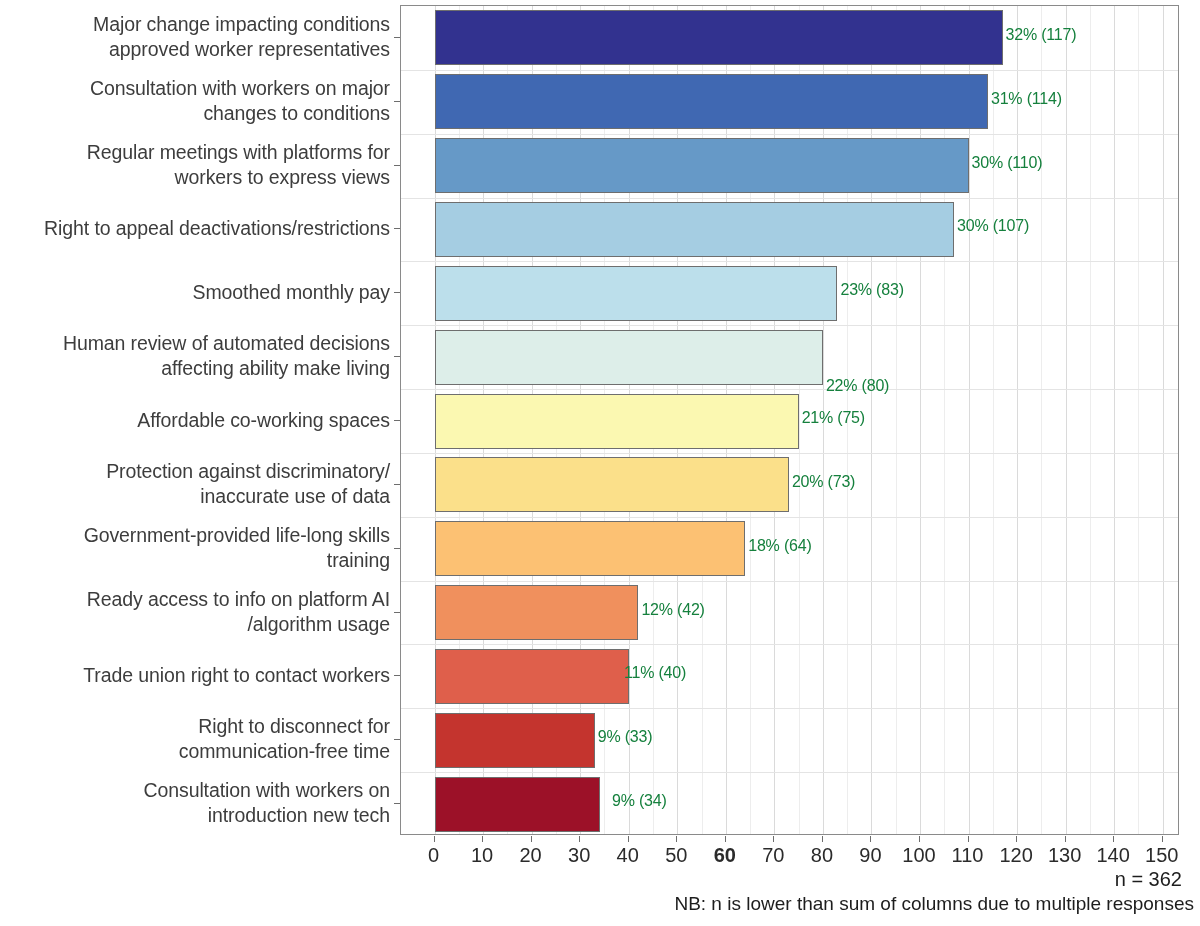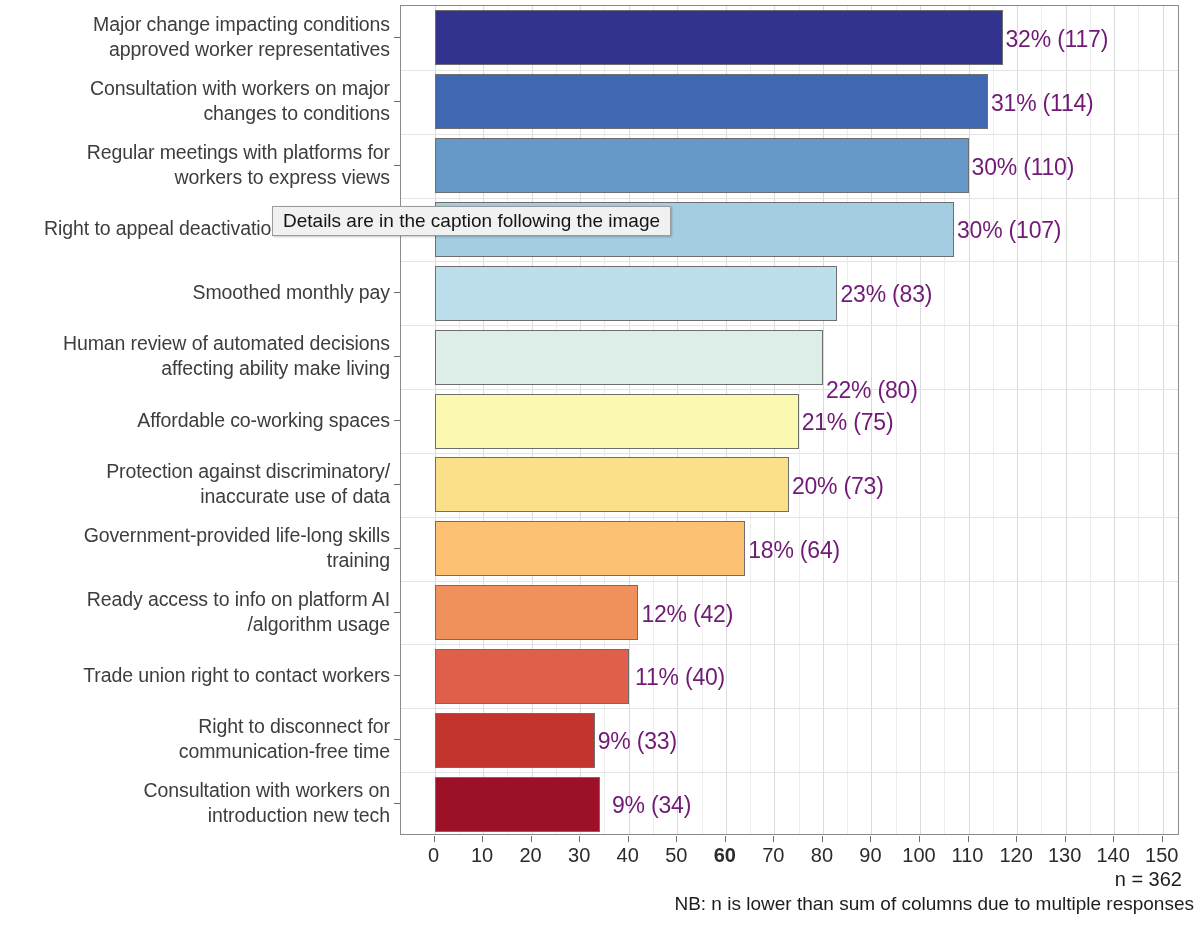--- a/index.html
+++ b/index.html
@@ -72,22 +72,22 @@
   }
 
   .bar {
     position: absolute;
     height: 55px;
     border: 1px solid #6e6e6e;
     box-sizing: border-box;
   }
   .bar-value {
     position: absolute;
-    font-size: 23px;
-    color: #701a75;
+    font-size: 16px;
+    color: #15803d;
     white-space: nowrap;
     letter-spacing: -0.2px;
   }
 
   
   #xaxis {
     position: absolute;
     left: 400px;
     top: 836px;
     width: 779px;
@@ -282,21 +282,21 @@
       <div class="bar-value" style="left: 424.9px; top: 339.154px; margin-top: 32px;">22% (80)</div>
       <div class="bar" style="left: 33.5px; top: 387.5px; width: 364.125px; background: rgb(251, 248, 177);"></div>
       <div class="bar-value" style="left: 400.625px; top: 403px;">21% (75)</div>
       <div class="bar" style="left: 33.5px; top: 451.346px; width: 354.415px; background: rgb(251, 224, 138);"></div>
       <div class="bar-value" style="left: 390.915px; top: 466.846px;">20% (73)</div>
       <div class="bar" style="left: 33.5px; top: 515.192px; width: 310.72px; background: rgb(252, 193, 115);"></div>
       <div class="bar-value" style="left: 347.22px; top: 530.692px;">18% (64)</div>
       <div class="bar" style="left: 33.5px; top: 579.038px; width: 203.91px; background: rgb(240, 144, 93);"></div>
       <div class="bar-value" style="left: 240.41px; top: 594.538px;">12% (42)</div>
       <div class="bar" style="left: 33.5px; top: 642.885px; width: 194.2px; background: rgb(223, 95, 75);"></div>
-      <div class="bar-value" style="left: 234px; top: 658.385px; text-align: center;">11% (40)</div>
+      <div class="bar-value" style="left: 223px; top: 658.385px; text-align: center;">11% (40)</div>
       <div class="bar" style="left: 33.5px; top: 706.731px; width: 160.215px; background: rgb(196, 52, 46);"></div>
       <div class="bar-value" style="left: 196.715px; top: 722.231px;">9% (33)</div>
       <div class="bar" style="left: 33.5px; top: 770.577px; width: 165.07px; background: rgb(156, 17, 40);"></div>
       <div class="bar-value" style="left: 211px; top: 786.077px;">9% (34)</div>
     </div>
 
   <div id="xaxis">
       <div class="tickmark" style="left: 33.5px;"></div>
       <div class="ticklabel" style="left: 33.5px;">0</div>
       <div class="tickmark" style="left: 82.05px;"></div>
@@ -327,16 +327,15 @@
       <div class="ticklabel" style="left: 664.65px;">130</div>
       <div class="tickmark" style="left: 713.2px;"></div>
       <div class="ticklabel" style="left: 713.2px;">140</div>
       <div class="tickmark" style="left: 761.75px;"></div>
       <div class="ticklabel" style="left: 761.75px;">150</div>
     </div>
 
   <div id="n-note">n =  362</div>
   <div id="nb-note">NB: n is lower than sum of  columns due to multiple responses</div>
 
-  <div id="tooltip">Details are in the caption following the image</div>
 
 
 </div>
 
 </body></html>

